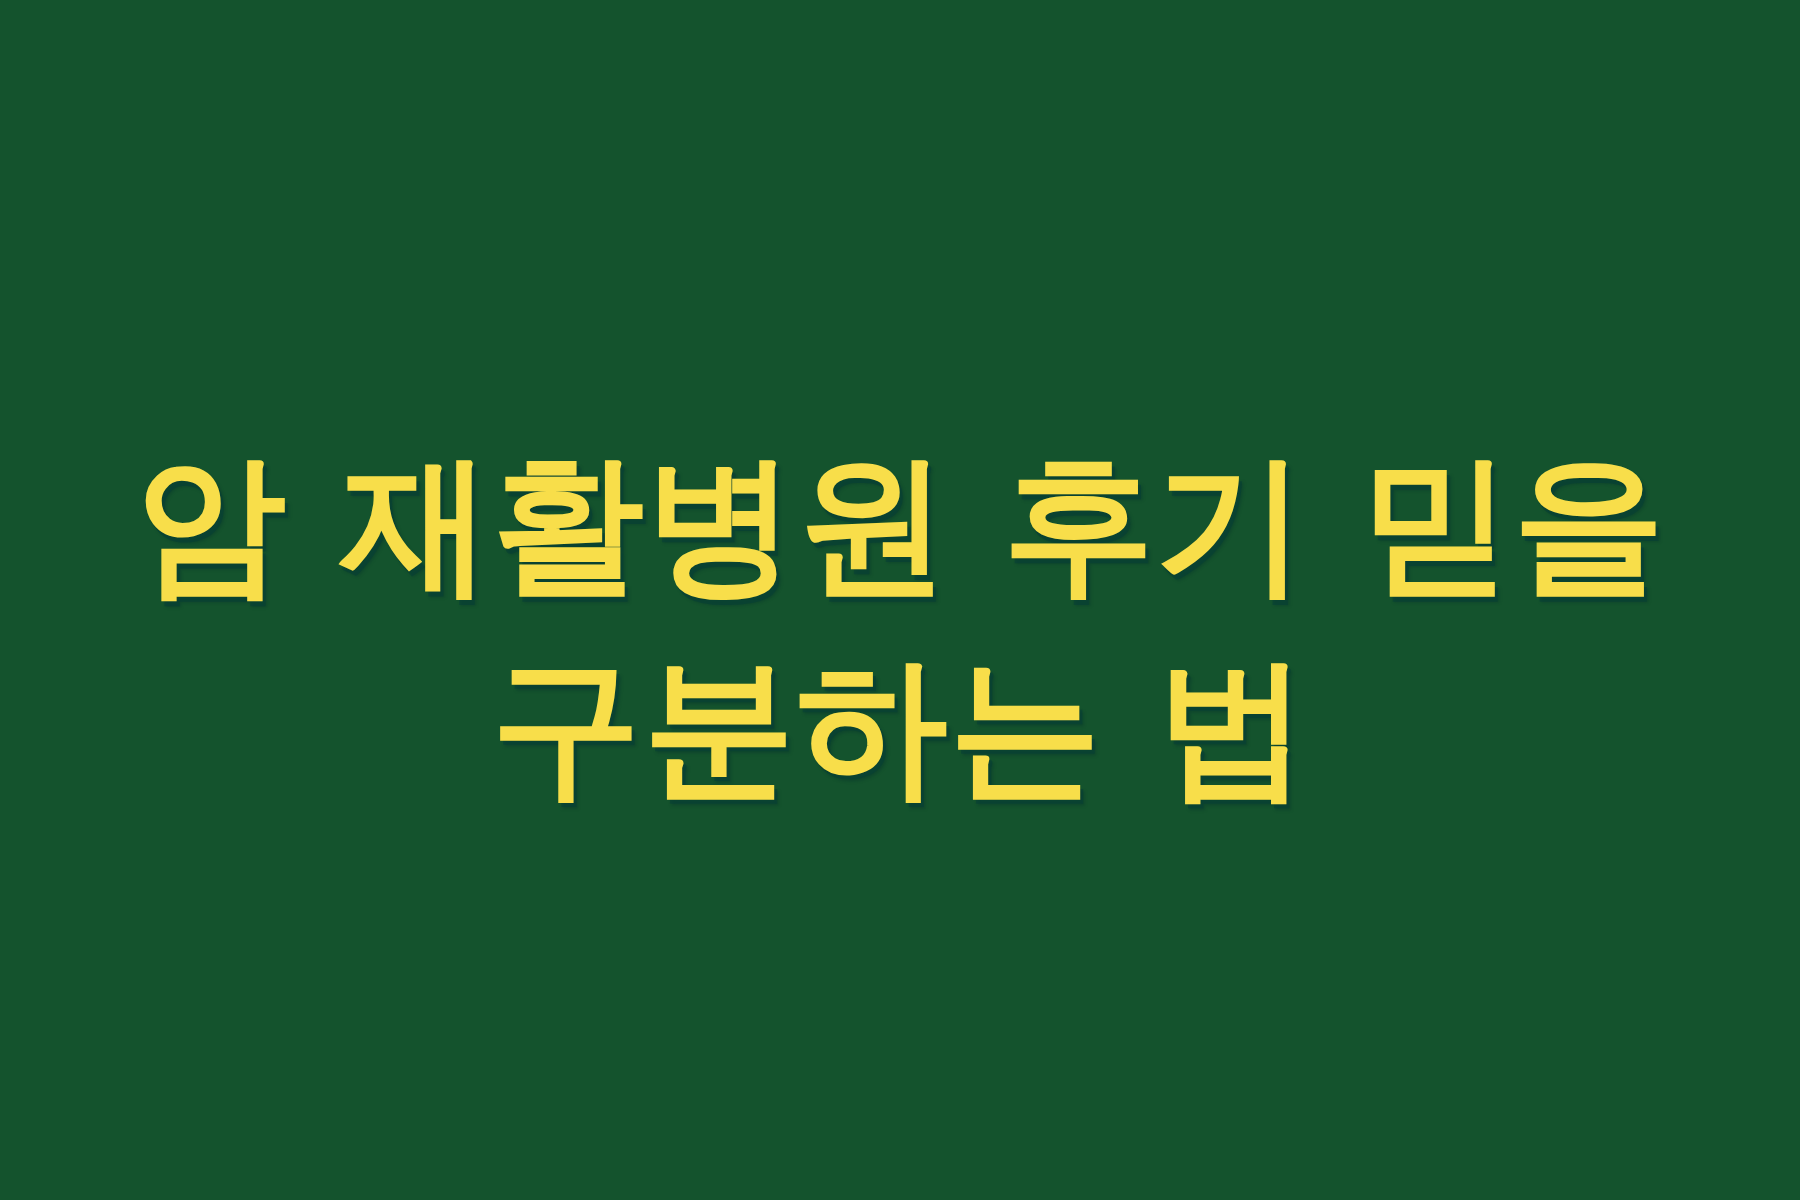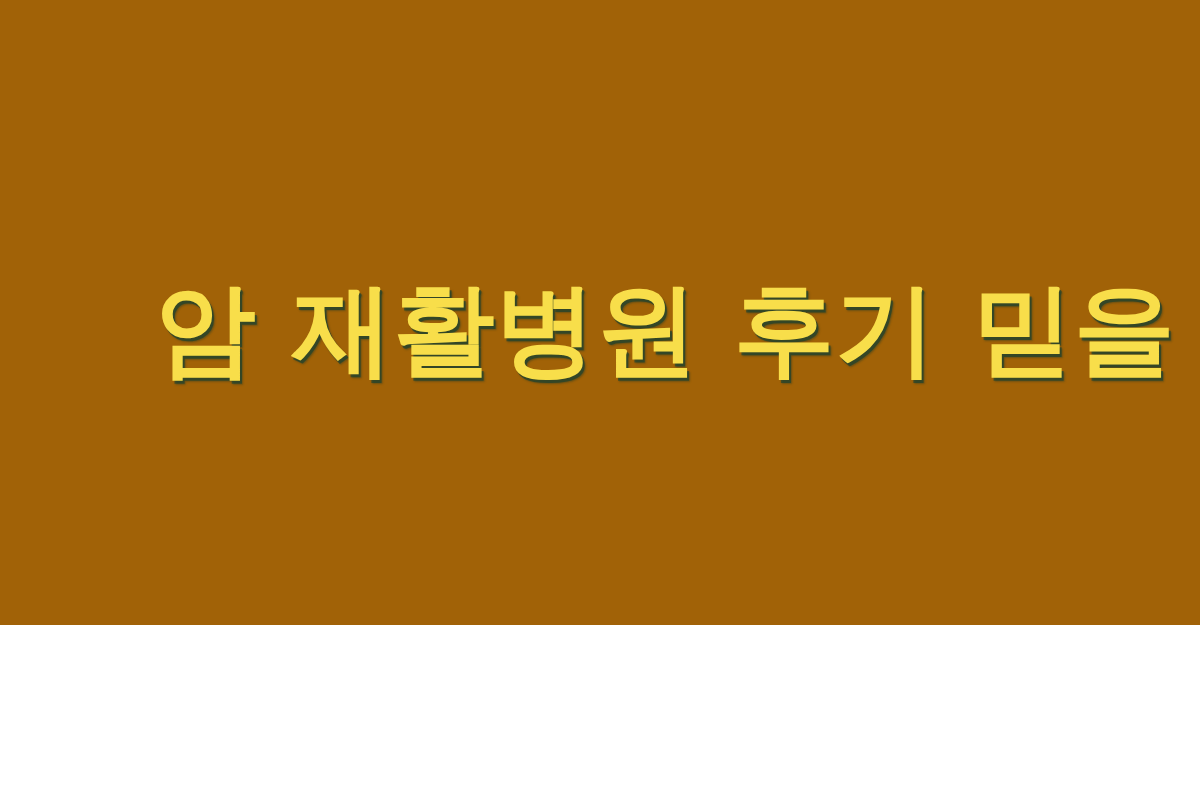--- a/index.html
+++ b/index.html
@@ -9,25 +9,25 @@
   body {
     width: 1200px;
     height: 800px;
     overflow: hidden;
     font-family: "DejaVu Sans", "Liberation Sans", sans-serif;
   }
 
   #thumbnail-card {
     position: relative;
     width: 1200px;
-    height: 625px;
-    background: #a16207;
+    height: 800px;
+    background: #14532d;
     display: flex;
     align-items: center;
-    justify-content: flex-end;
+    justify-content: center;
     box-sizing: border-box;
   }
 
   #title-block {
     width: 1070px;
     margin-top: 34px;           
     text-align: center;
     display: flex;
     flex-direction: column;
     align-items: center;
@@ -58,15 +58,16 @@
 </head>
 <body>
 
 <div id="thumbnail-card">
 
   <div id="title-block">
 
     <span class="title-line line-1">암 재활병원 후기 믿을</span>
 
 
+    <span class="title-line line-3">구분하는 법</span>
 
   </div>
 </div>
 
 </body></html>

